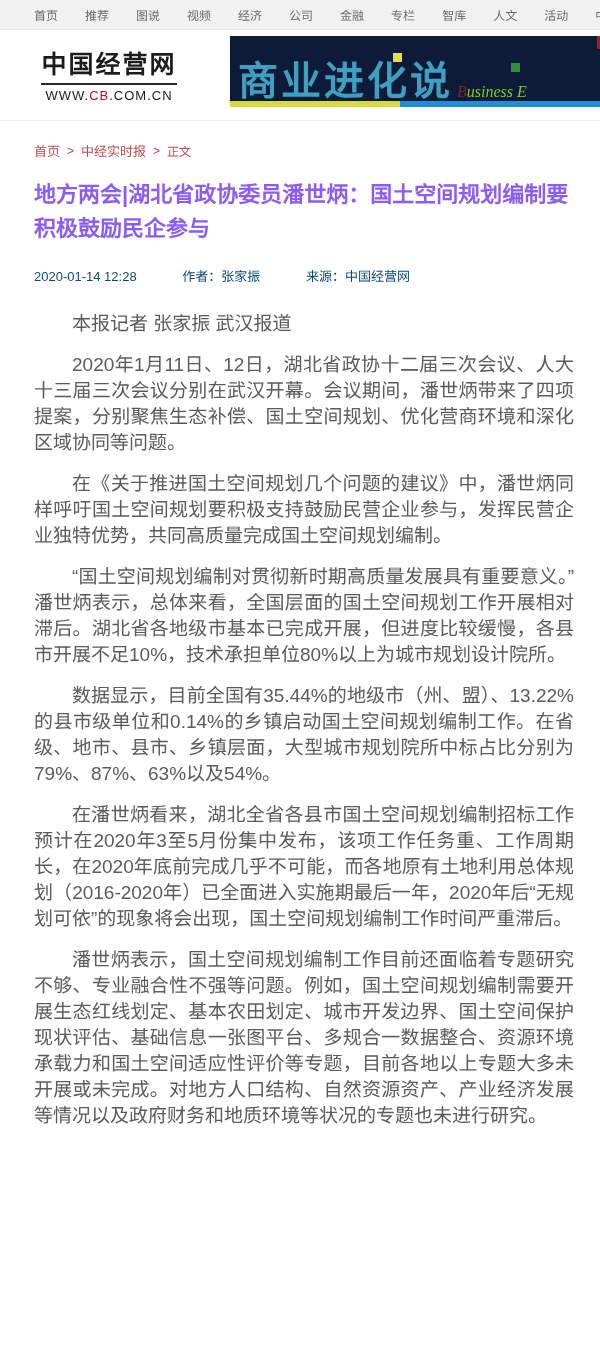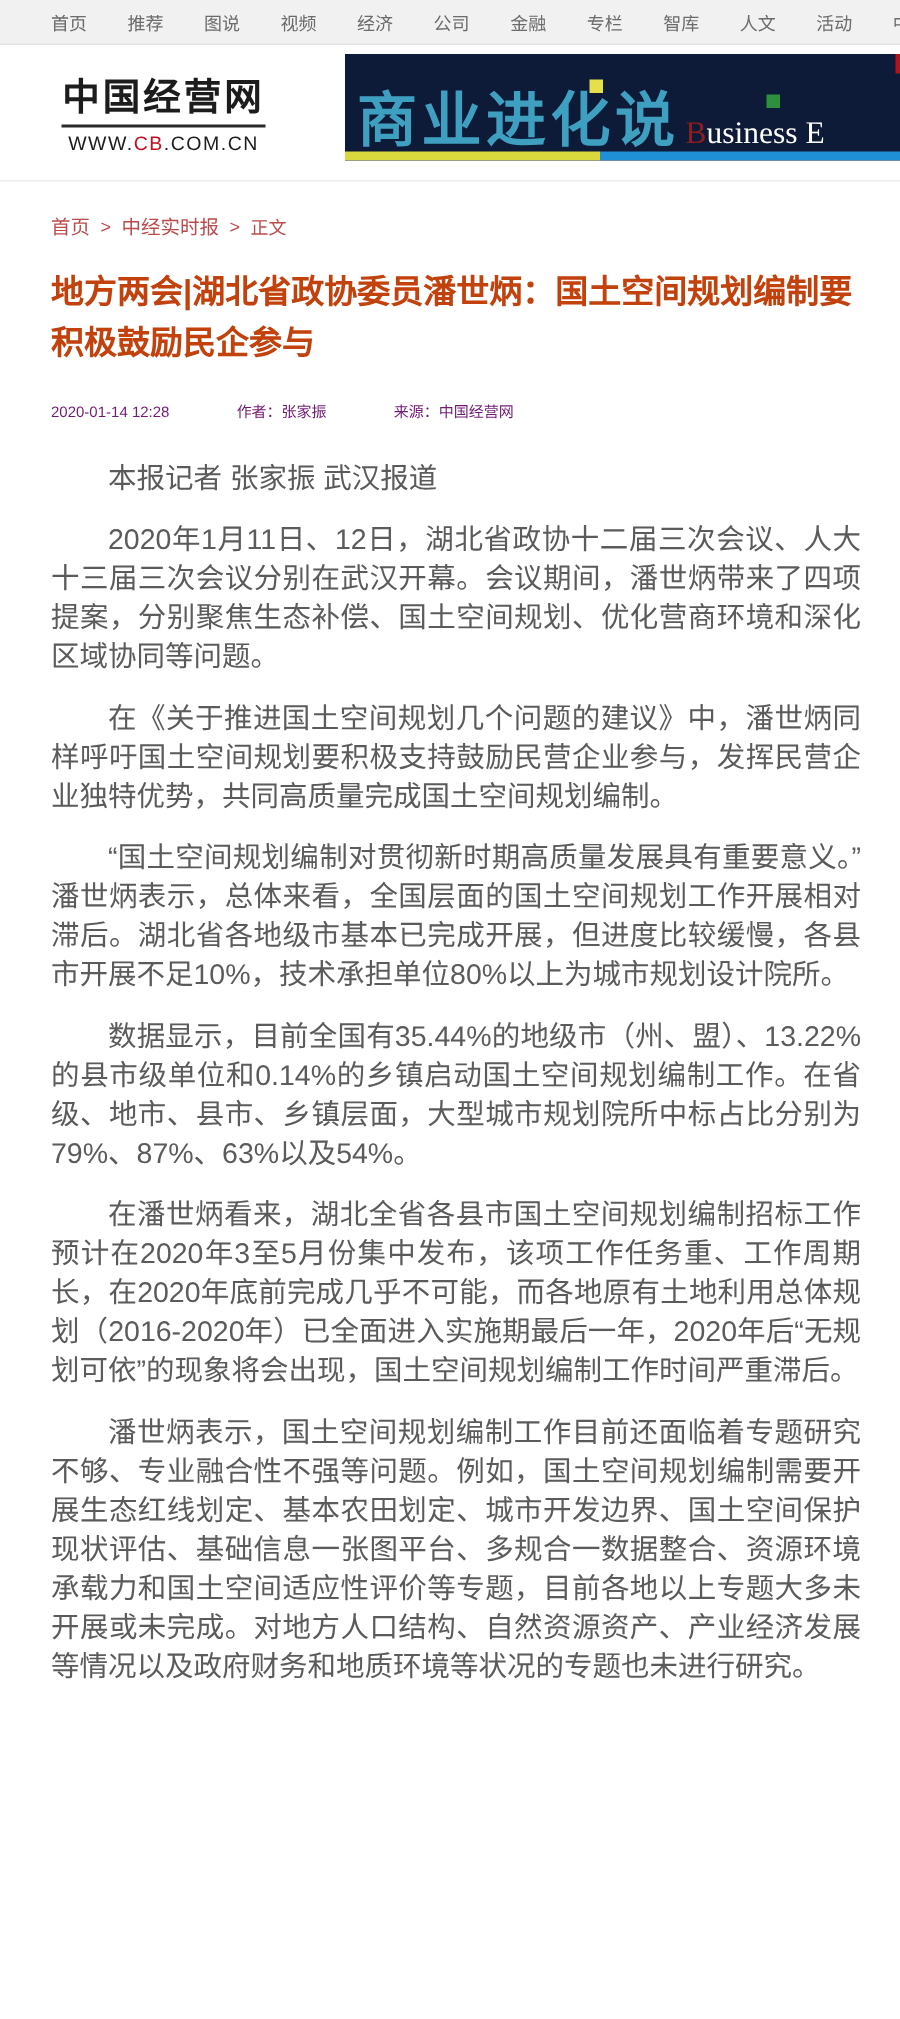--- a/index.html
+++ b/index.html
@@ -34,40 +34,41 @@
     position:absolute; left:230px; top:6px; right:0; height:71px;
     background:#0e1b38; overflow:hidden; cursor:pointer;
   }
   .banner-content { display:flex; align-items:flex-end; height:65px; padding-left:8px; }
   .banner-headline {
     font-size:40px; font-weight:700; color:#3f9fc0; letter-spacing:3px;
     line-height:1; white-space:nowrap;
   }
   .banner-english {
     font-family:"Liberation Serif","DejaVu Serif",serif;
-    font-size:21px; color:#ffffff; margin:18px 0 0 4px; white-space:nowrap;
+    font-size:16px; color:#84cc16; margin:18px 0 0 4px; white-space:nowrap;
     display:inline-block;
+    font-style:italic;
   }
   .banner-english::first-letter { color:#8e1d20; }
   .bar-yellow { position:absolute; bottom:0; left:0; width:46%; height:6px; background:#d9d93e; }
   .bar-blue { position:absolute; bottom:0; right:0; width:54%; height:6px; background:#1f8fd6; }
   .sq { position:absolute; width:9px; height:9px; }
   .sq-yellow { background:#e5e04a; left:44%; top:24%; }
   .sq-green  { background:#2e8f3c; left:76%; top:38%; }
   .sliver-red { position:absolute; top:0; right:0; width:3px; height:13px; background:#b5121b; }
   
   .breadcrumb { margin:20px 0 0 34px; font-size:13px; display:flex; gap:7px; align-items:center; }
   .crumb-link { color:#bb4a4d; text-decoration:none; cursor:pointer; }
   .crumb-sep { color:#bb4a4d; font-size:12px; }
   
   .article { padding:0 26px 0 34px; }
   .article-title {
-    margin-top:18px; font-size:22px; line-height:34px; font-weight:600; color:#c2410c;
+    margin-top:18px; font-size:22px; line-height:34px; font-weight:600; color:#8b5cf6;
   }
-  .article-meta { margin-top:20px; font-size:10px; color:#701a75; }
+  .article-meta { margin-top:20px; font-size:13px; color:#0c4a6e; }
   .article-meta span { margin-right:42px; }
   .article-body { margin-top:26px; }
   .para {
     font-size:19px; line-height:26px; color:#5b5b5b;
     text-indent:2em; margin-bottom:15px; text-align:justify;
   }
 </style>
 </head>
 <body>
 

